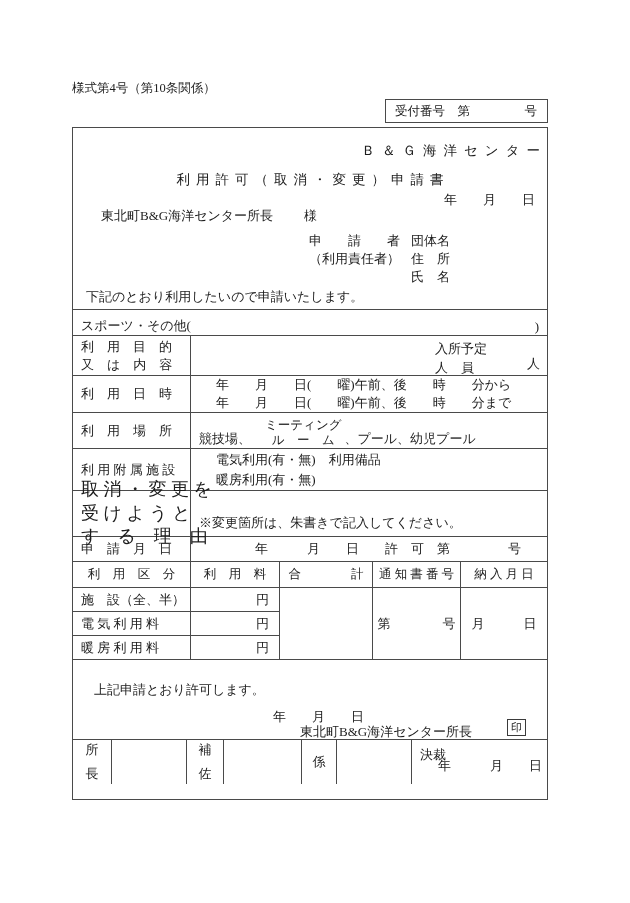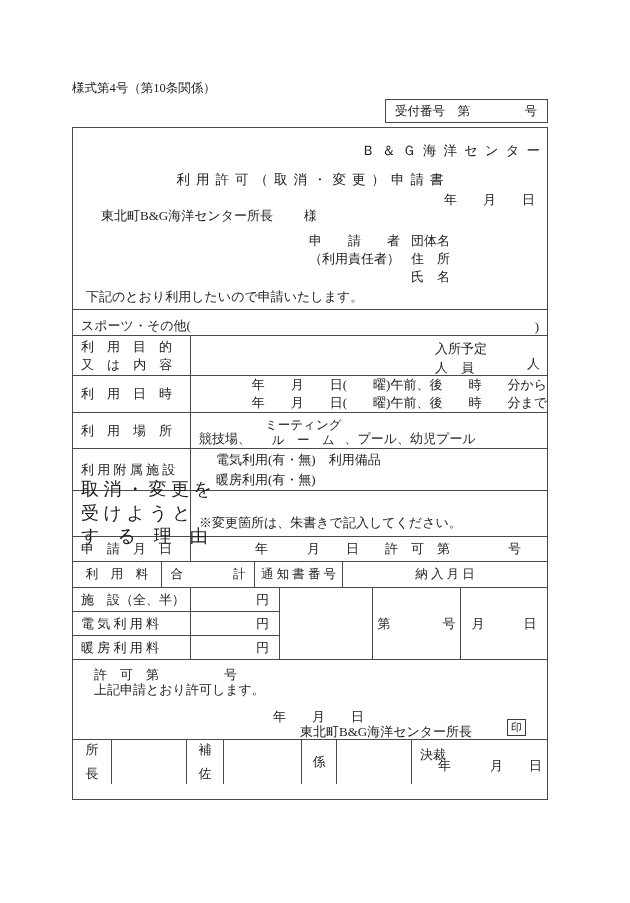--- a/index.html
+++ b/index.html
@@ -37,21 +37,21 @@
     width: 118px; border-right: 1px solid #4a4a4a; padding-left: 8px;
     display: flex; flex-direction: column; justify-content: center; white-space: nowrap;
   }
   .rcontent { flex: 1; position: relative; }
   .h26 { height: 26px; } .h40 { height: 40px; } .h37 { height: 37px; }
   .h36 { height: 36px; } .h42 { height: 42px; gap: 17px; } .h46 { height: 46px; }
   .h25 { height: 25px; }
   .c-flex { display: flex; align-items: flex-end; padding: 0 8px; }
   .c-between { justify-content: space-between; }
   .c-col { display: flex; flex-direction: column; justify-content: center; padding-left: 8px; line-height: 1.5; }
-  .dt-col { padding-left: 25px; line-height: 1.42; text-align: right; }
+  .dt-col { padding-left: 25px; line-height: 1.42; }
   .planned { position: absolute; right: 60px; top: 4px; line-height: 1.45; }
   .unit-person { position: absolute; right: 7px; bottom: 2px; }
   .stack { display: inline-block; text-align: center; line-height: 1.2; font-size: 12.5px; margin: 0 3px 0 14px; }
   .reason-lbl { font-size: 18px; line-height: 1.3; }
   .reason-note { display: flex; align-items: flex-end; padding: 0 0 4px 8px; }
   .appdate { display: flex; align-items: center; padding-left: 64px; }
   .appdate .no { margin-left: 58px; }
   
   .fee-hdr { display: flex; border-top: 1px solid #4a4a4a; height: 26px; font-size: 12.5px; }
   .fee-hdr > div { display: flex; align-items: center; justify-content: center; border-right: 1px solid #4a4a4a; white-space: nowrap; }
@@ -179,20 +179,21 @@
 
   <div class="row h25">
     <div class="rlabel">申　請　月　日</div>
     <div class="rcontent appdate">
       <span>年　　　月　　日　　許　可　第</span>
       <span class="no">号</span>
     </div>
   </div>
 
   <div class="fee-hdr">
+    <div class="fh1">利　用　区　分</div>
     <div class="fh2">利　用　料</div>
     <div class="fh3">合　　　　計</div>
     <div class="fh4">通 知 書 番 号</div>
     <div class="fh5">納 入 月 日</div>
   </div>
 
   <div class="fee-body">
     <div class="fee-left">
       <div class="fee-line">
         <div class="flabel">施　設（全、半）</div>
@@ -206,21 +207,20 @@
         <div class="flabel">暖 房 利 用 料</div>
         <div class="famount">円</div>
       </div>
     </div>
     <div class="fee-total"></div>
     <div class="fee-notice">第　　　　号</div>
     <div class="fee-payment">月　　　日</div>
   </div>
 
   <div class="perm">
-    <div class="perm-no">許　可　第　　　　　号</div>
     <div class="perm-grant">上記申請とおり許可します。</div>
     <div class="perm-date">年　　月　　日</div>
     <div class="perm-signer">東北町B&amp;G海洋センター所長</div>
     <div class="seal">印</div>
   </div>
 
   <div class="appr">
     <div class="ac1 vcell">
       <span class="vtext">所長</span>
     </div>

